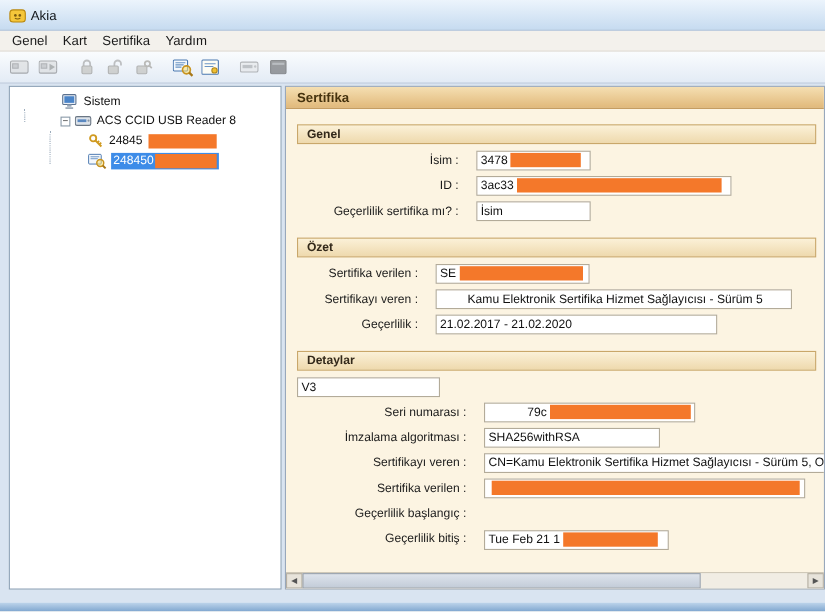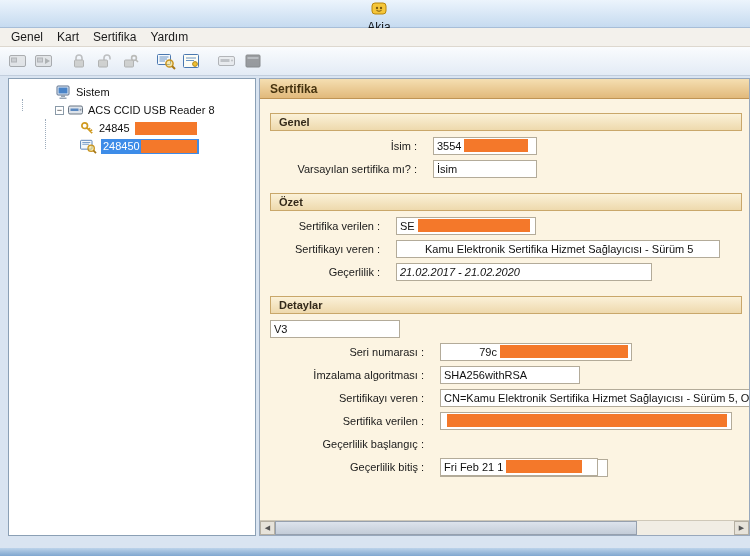--- a/index.html
+++ b/index.html
@@ -3,21 +3,21 @@
 <meta charset="utf-8">
 <style>
   * { margin:0; padding:0; box-sizing:border-box; }
   html,body { width:750px; height:556px; overflow:hidden;
               font-family:"Liberation Sans", sans-serif; }
   #window { position:relative; width:750px; height:556px; background:#d9e4f1; overflow:hidden; }
 
   
   #titlebar { position:absolute; left:0; top:0; width:100%; height:28px;
               background:linear-gradient(#ecf4fc,#c6dbf0); border-bottom:1px solid #a7bed8;
-              display:flex; align-items:center; padding-left:8px; gap:4px;flex-direction:column; }
+              display:flex; align-items:center; padding-left:8px; gap:4px; }
   #title-text { font-size:12px; color:#101418; }
 
   
   #menubar { position:absolute; left:0; top:28px; width:100%; height:19px; background:#f3f1ec;
              border-bottom:1px solid #ddd8cf; display:flex; align-items:center; padding-left:4px;
              font-size:12px; color:#1a1a1a; }
   .menu-item { padding:1px 7px; }
 
   
   #toolbar { position:absolute; left:0; top:47px; width:100%; height:29px;
@@ -223,26 +223,33 @@
   <div id="cert-panel">
     <div id="cert-header">Sertifika</div>
 
     <div id="cert-content">
 
       <div class="section sec-genel">
         <div class="section-header">Genel</div>
         <div class="frow">
           <span class="lbl">İsim :</span>
           <span class="field" style="width:104px;">
-            <span>3554</span>
+            <span>3478</span>
             <span class="redact" style="width:64px;"></span>
           </span>
         </div>
         <div class="frow">
-          <span class="lbl">Varsayılan sertifika mı? :</span>
+          <span class="lbl">ID :</span>
+          <span class="field" style="width:232px;">
+            <span>3ac33</span>
+            <span class="redact" style="width:186px;"></span>
+          </span>
+        </div>
+        <div class="frow">
+          <span class="lbl">Geçerlilik sertifika mı? :</span>
           <span class="field" style="width:104px;">
             <span>İsim</span>
           </span>
         </div>
       </div>
 
       <div class="section sec-ozet">
         <div class="section-header">Özet</div>
         <div class="frow">
           <span class="lbl">Sertifika verilen :</span>
@@ -252,21 +259,21 @@
           </span>
         </div>
         <div class="frow">
           <span class="lbl">Sertifikayı veren :</span>
           <span class="field" style="width:324px;padding-left:28px;">
             <span>Kamu Elektronik Sertifika Hizmet Sağlayıcısı - Sürüm 5</span>
           </span>
         </div>
         <div class="frow">
           <span class="lbl">Geçerlilik :</span>
-          <span class="field" style="width:256px;font-style:italic;">
+          <span class="field" style="width:256px;">
             <span>21.02.2017 - 21.02.2020</span>
           </span>
         </div>
       </div>
 
       <div class="section sec-detaylar">
         <div class="section-header">Detaylar</div>
         <div class="frow">
           <span class="field" style="width:130px;">
             <span>V3</span>
@@ -274,21 +281,21 @@
         </div>
         <div class="frow">
           <span class="lbl">Seri numarası :</span>
           <span class="field" style="width:192px;justify-content:flex-end;">
             <span>79c</span>
             <span class="redact" style="width:128px;"></span>
           </span>
         </div>
         <div class="frow">
           <span class="lbl">İmzalama algoritması :</span>
-          <span class="field" style="width:140px;">
+          <span class="field" style="width:160px;">
             <span>SHA256withRSA</span>
           </span>
         </div>
         <div class="frow">
           <span class="lbl">Sertifikayı veren :</span>
           <span class="field" style="width:430px;">
             <span>CN=Kamu Elektronik Sertifika Hizmet Sağlayıcısı - Sürüm 5, OU=BİLGEM,</span>
           </span>
         </div>
         <div class="frow">
@@ -300,24 +307,20 @@
         </div>
         <div class="frow">
           <span class="lbl">Geçerlilik başlangıç :</span>
           <span class="field" style="width:168px;margin-top:48px;">
             <span>Tue Feb 21 1</span>
             <span class="redact" style="width:86px;"></span>
           </span>
         </div>
         <div class="frow">
           <span class="lbl">Geçerlilik bitiş :</span>
-          <span class="field" style="width:158px;">
-            <span>Fri Feb 21 1</span>
-            <span class="redact" style="width:76px;"></span>
-          </span>
         </div>
       </div>
 
     </div>
 
     <div id="hscroll">
       <span class="sb-btn">◀</span>
       <span class="sb-track">
         <span class="sb-thumb"></span>
       </span>

